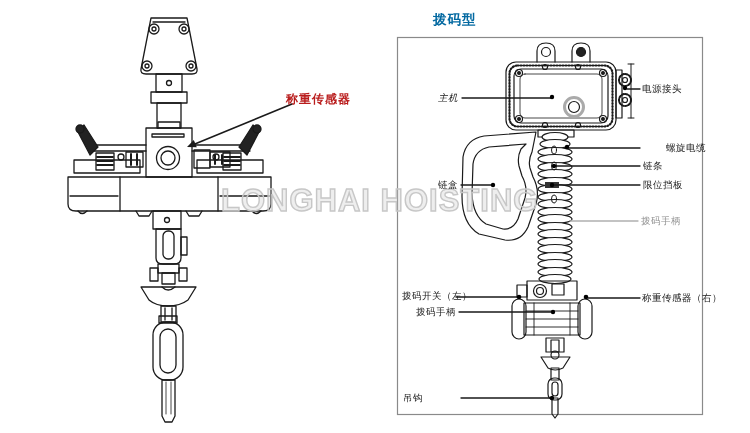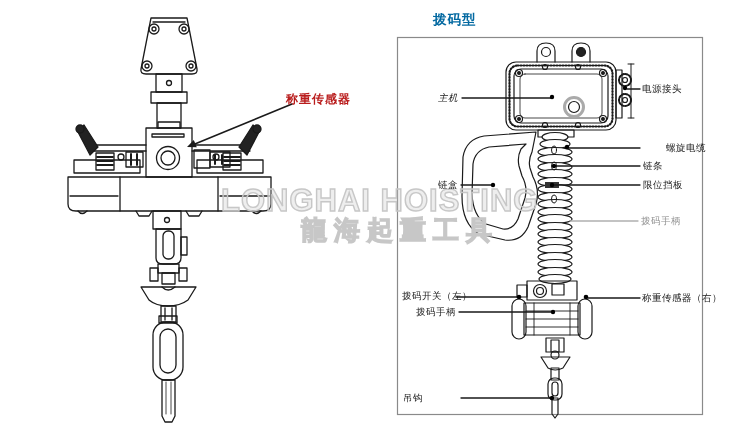--- a/index.html
+++ b/index.html
@@ -245,21 +245,20 @@
         <path d="M459,312 L551,312"></path> 
           <circle cx="553" cy="312" r="2.2" fill="#000" stroke="none"></circle>
         <path d="M461,398 L550,398"></path> 
           <circle cx="552" cy="398" r="2.2" fill="#000" stroke="none"></circle>
       </g>
     </g>
   </svg>
 
   <div class="watermark">
     <div class="wm1">LONGHAI HOISTING</div>
-    <div class="wm2">龍海起重工具</div>
   </div>
 
   <div class="fig-title">拨码型</div>
 
   <div class="lbl big" style="left:286px;top:92px;">称重传感器</div>
 
   <div class="lbl" style="left:398px;top:93px;width:60px;text-align:right;font-style:italic;">主机</div>
   <div class="lbl" style="left:642px;top:84px;">电源接头</div>
   <div class="lbl" style="left:643px;top:143px;padding-left:23px;">螺旋电缆</div>
   <div class="lbl" style="left:643px;top:161px;">链条</div>

